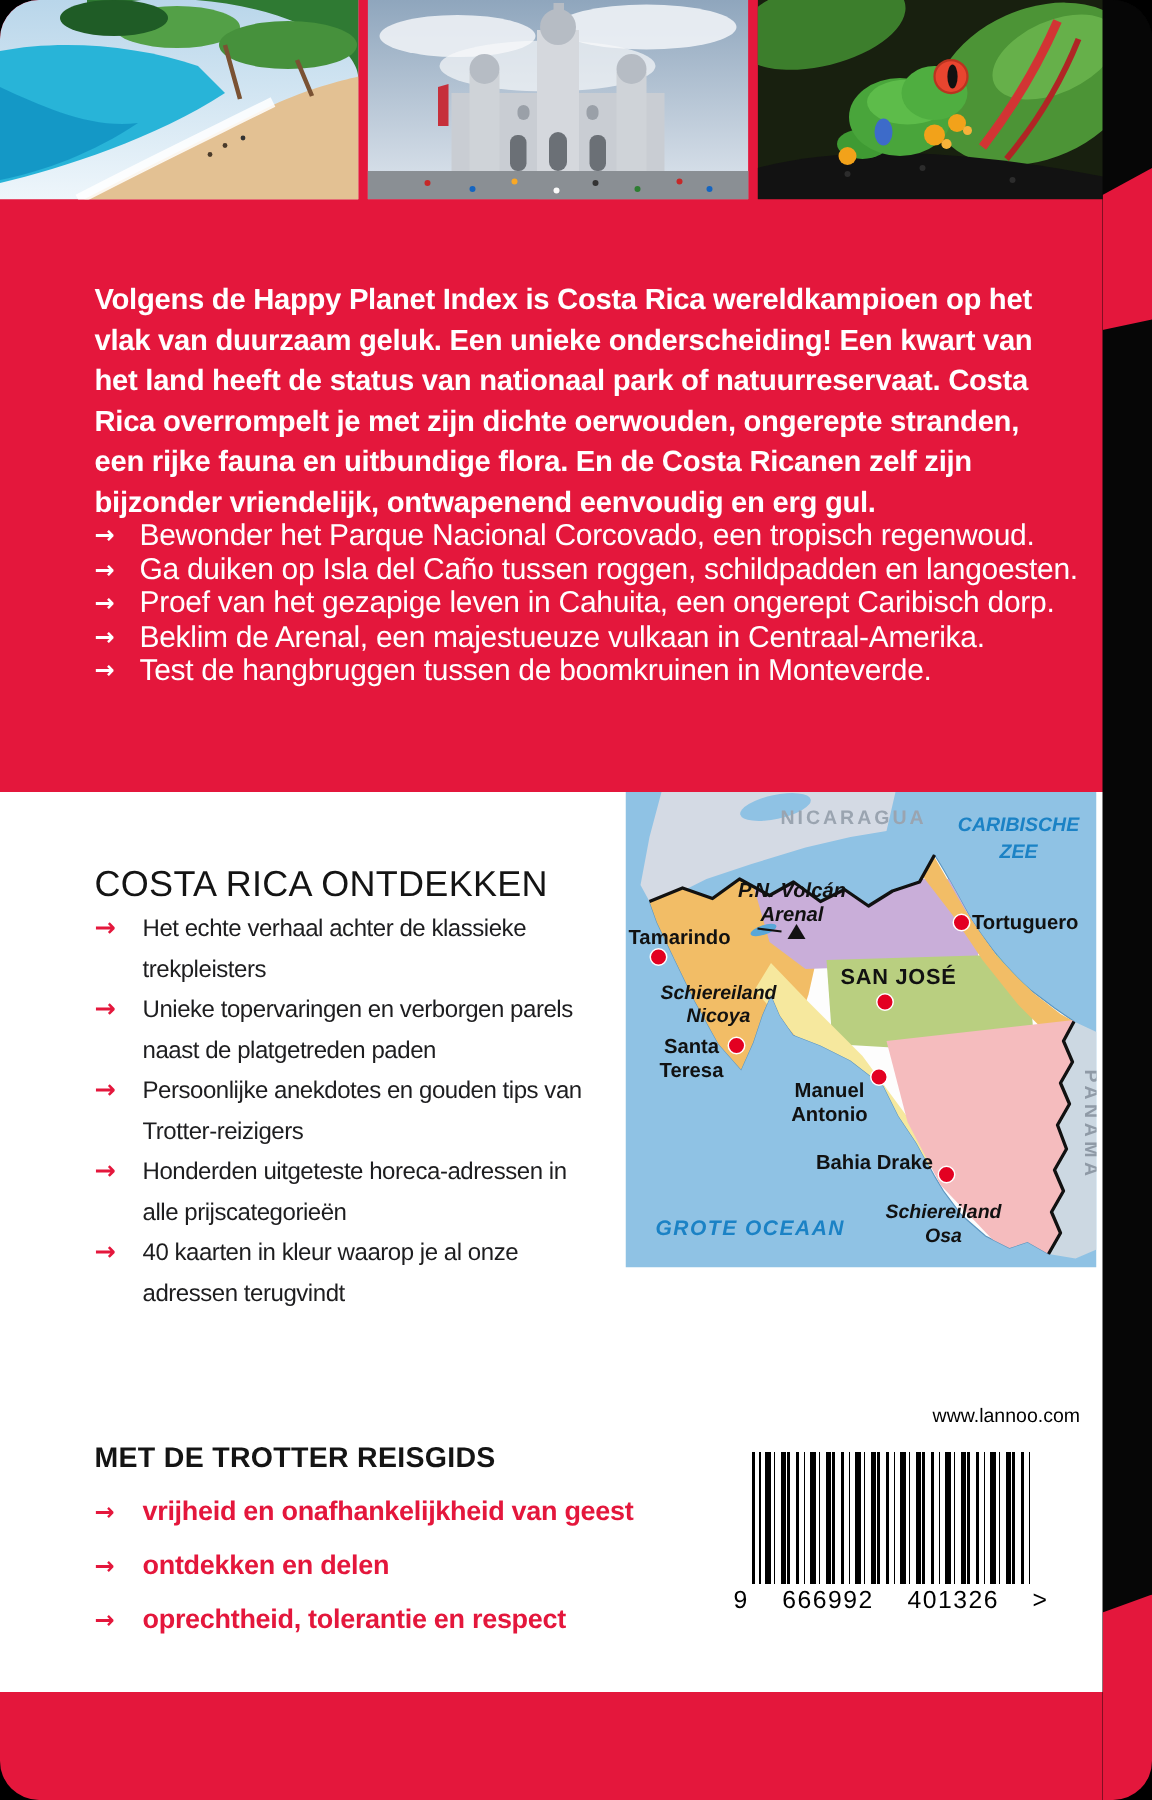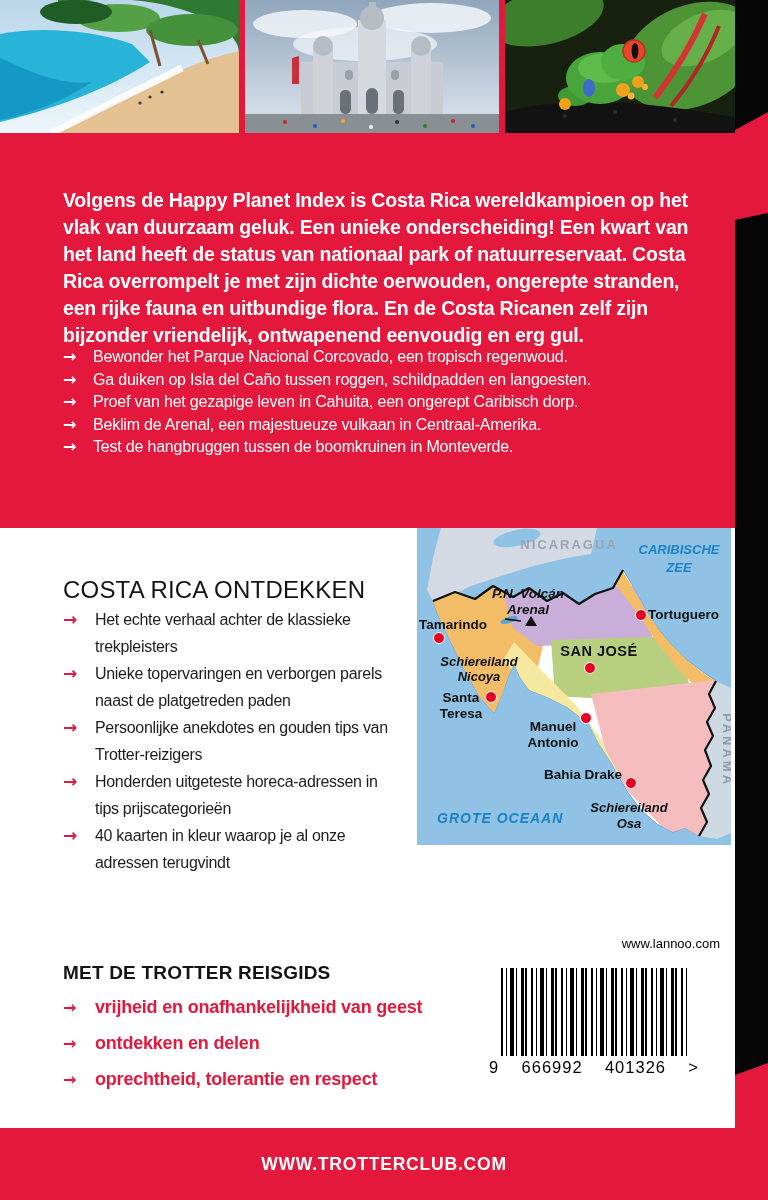--- a/index.html
+++ b/index.html
@@ -1,29 +1,29 @@
 <!DOCTYPE html>
 <html><head>
 <meta charset="utf-8">
 <style>
   html,body{margin:0;padding:0;background:#000;}
   .page{position:relative;width:768px;height:1200px;overflow:hidden;background:#0a0a0a;
-        font-family:"Liberation Sans","DejaVu Sans",sans-serif;-webkit-font-smoothing:antialiased;}
+        font-family:"Liberation Sans","DejaVu Sans",sans-serif;border-radius:26px;-webkit-font-smoothing:antialiased;}
   .cover{position:absolute;left:0;top:0;width:737px;height:1200px;background:#e4173c;z-index:1;}
   
   .photos{position:absolute;left:0;top:0;width:737px;height:133px;display:flex;gap:6px;z-index:2;}
   .photo{height:133px;overflow:hidden;flex:none;}
   .photo svg{display:block;}
   
   .intro{position:absolute;left:63px;top:167px;width:645px;color:#fff;font-size:19.5px;line-height:27px;
          font-weight:700;letter-spacing:-0.2px;z-index:2;}
   .hl-list{position:absolute;left:63px;top:346px;z-index:2;}
   .hl-item{display:flex;align-items:flex-start;height:22.5px;white-space:nowrap;}
   .hl-arrow{width:30px;flex:none;color:#fff;font-family:"DejaVu Sans",sans-serif;font-size:16px;font-weight:700;line-height:22.5px;}
-  .hl-text{color:#fff;font-size:16px;line-height:22.5px;font-weight:500;letter-spacing:-0.2px;}
+  .hl-text{color:#fff;font-size:20px;line-height:22.5px;font-weight:500;letter-spacing:-0.2px;}
   
   .white-section{position:absolute;left:0;top:528px;width:737px;height:600px;background:#ffffff;z-index:1;}
   .discover-heading{position:absolute;left:63px;top:556px;font-size:24px;font-weight:400;color:#141414;
                     letter-spacing:0.2px;z-index:2;}
   .discover-list{position:absolute;left:63px;top:606px;width:334px;z-index:2;}
   .d-item{display:flex;align-items:flex-start;}
   .d-arrow{width:32px;flex:none;color:#e4173c;font-family:"DejaVu Sans",sans-serif;font-size:17px;font-weight:700;line-height:27px;}
   .d-text{font-size:16px;line-height:27px;color:#1d1d1f;letter-spacing:-0.3px;max-width:302px;}
   .map-wrap{position:absolute;left:417px;top:528px;width:331px;height:317px;z-index:2;}
   
@@ -188,21 +188,21 @@
     <div class="d-item">
       <span class="d-arrow">→</span>
       <span class="d-text">Unieke topervaringen en verborgen parels naast de platgetreden paden</span>
     </div>
     <div class="d-item">
       <span class="d-arrow">→</span>
       <span class="d-text">Persoonlijke anekdotes en gouden tips van Trotter-reizigers</span>
     </div>
     <div class="d-item">
       <span class="d-arrow">→</span>
-      <span class="d-text">Honderden uitgeteste horeca-adressen in tips prijscategorieën</span>
+      <span class="d-text">Honderden uitgeteste horeca-adressen in alle prijscategorieën</span>
     </div>
     <div class="d-item">
       <span class="d-arrow">→</span>
       <span class="d-text">40 kaarten in kleur waarop je al onze adressen terugvindt</span>
     </div>
   </div>
 
   <div class="map-wrap">
     <svg width="314" height="317" viewBox="0 0 314 317">
       <defs>
@@ -291,20 +291,17 @@
 
   <div class="lannoo">www.lannoo.com</div>
   <div class="barcode"></div>
   <div class="barcode-digits">
     <span>9</span>
     <span>666992</span>
     <span>401326</span>
     <span>&gt;</span>
   </div>
 
-  <div class="bottom-bar">
-    <span>WWW.TROTTERCLUB.COM</span>
-  </div>
 
   <div class="edge-black"></div>
   <div class="edge-red-top"></div>
   <div class="edge-red-bottom"></div>
 </div>
 
 </body></html>

